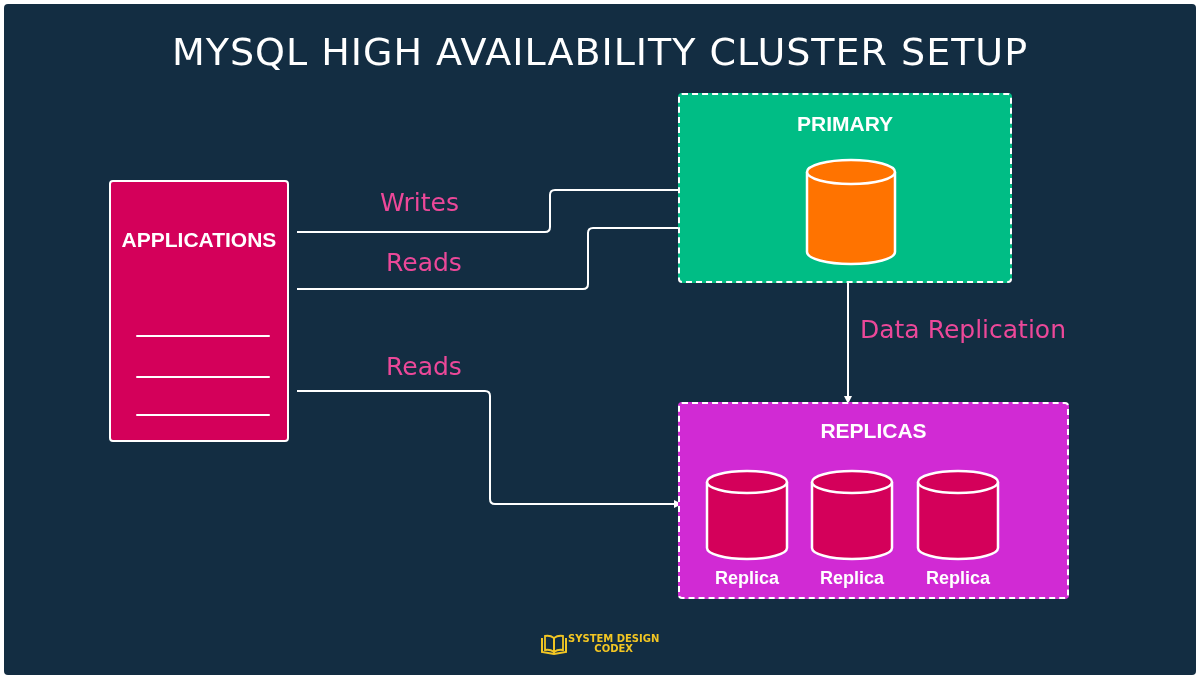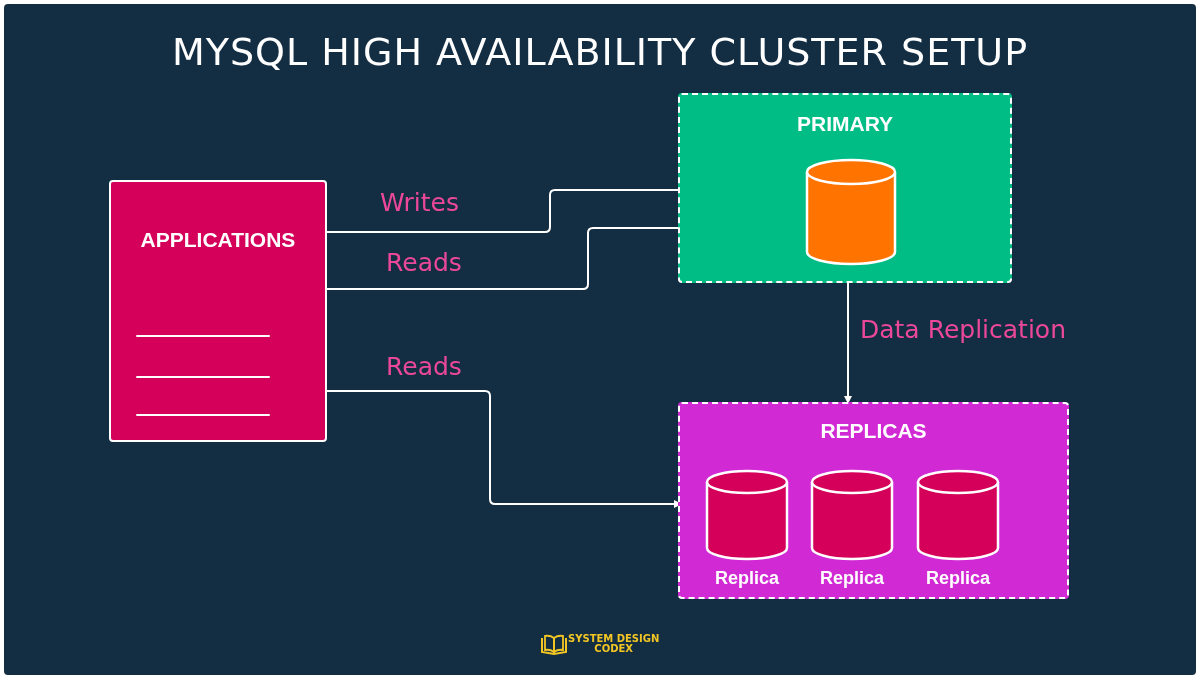--- a/index.html
+++ b/index.html
@@ -1,19 +1,19 @@
 <!DOCTYPE html>
 <html><head>
 <meta charset="utf-8">
 <style>
   html, body { margin:0; padding:0; background:#ffffff; }
   body { width:1200px; height:680px; position:relative; overflow:hidden; font-family:"Liberation Sans", sans-serif; }
   .canvas { position:absolute; left:4px; top:4px; width:1192px; height:671px; background:#132d42; border-radius:4px; }
   .title { position:absolute; left:0; top:26px; width:1192px; text-align:center; color:#ffffff; font-family:"DejaVu Sans", sans-serif; font-size:38px; letter-spacing:1px; font-weight:normal; }
-  .apps { position:absolute; left:109px; top:180px; width:218px; height:262px; background:#d4005a; border:2px solid #ffffff; border-radius:4px; box-sizing:border-box; }
+  .apps { position:absolute; left:109px; top:180px; width:180px; height:262px; background:#d4005a; border:2px solid #ffffff; border-radius:4px; box-sizing:border-box; }
   .apps-label { position:absolute; left:0; top:46px; width:100%; text-align:center; color:#fff; font-weight:bold; font-size:21px; }
   .apps-line { position:absolute; left:25px; width:134px; height:2px; background:#fff; border-radius:1px; }
   .primary { position:absolute; left:678px; top:93px; width:334px; height:190px; background:#00bd85; border:2px dashed #ffffff; border-radius:4px; box-sizing:border-box; }
   .replicas { position:absolute; left:678px; top:402px; width:391px; height:197px; background:#d12ad4; border:2px dashed #ffffff; border-radius:4px; box-sizing:border-box; }
   .box-title { position:absolute; left:0; width:100%; text-align:center; color:#fff; font-weight:bold; font-size:21px; }
   .replica-label { position:absolute; color:#fff; font-weight:bold; font-size:18px; text-align:center; width:100px; }
   .edge-label { position:absolute; color:#ec4899; font-family:"DejaVu Sans", sans-serif; font-size:25px; }
   svg.overlay { position:absolute; left:0; top:0; }
   .brand { position:absolute; left:540px; top:633px; display:flex; align-items:center; }
   .brand-text { color:#f3c623; font-weight:bold; font-size:10px; line-height:10px; text-align:center; font-family:"DejaVu Sans", sans-serif; }

